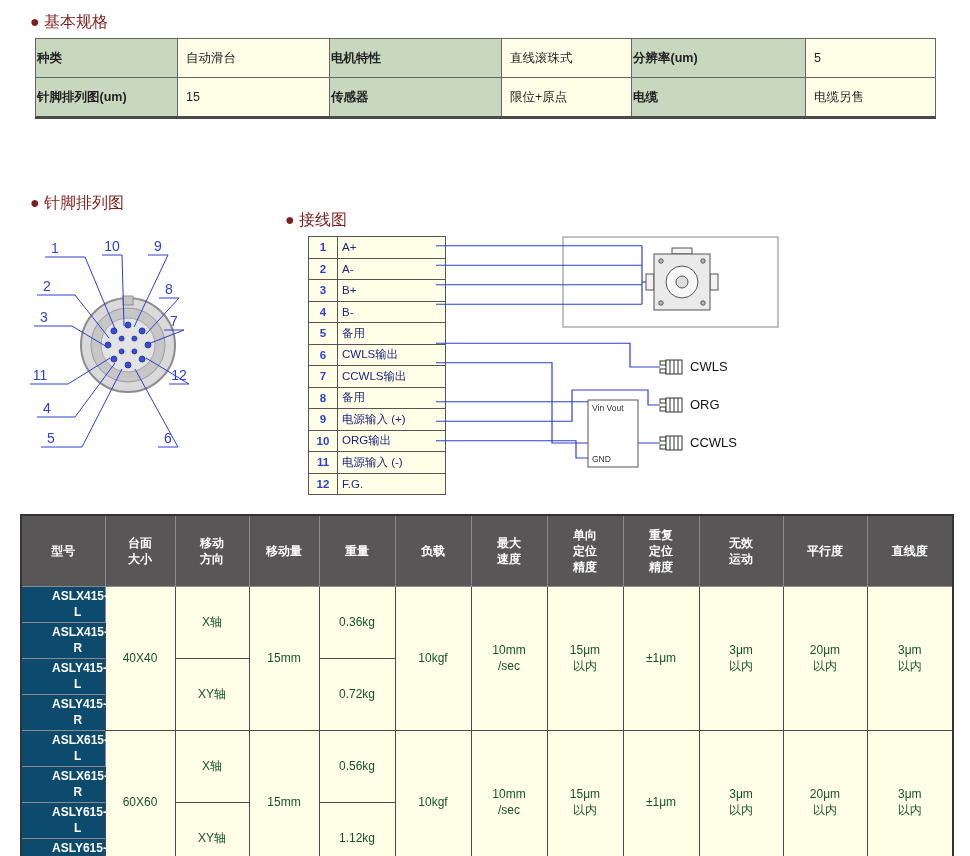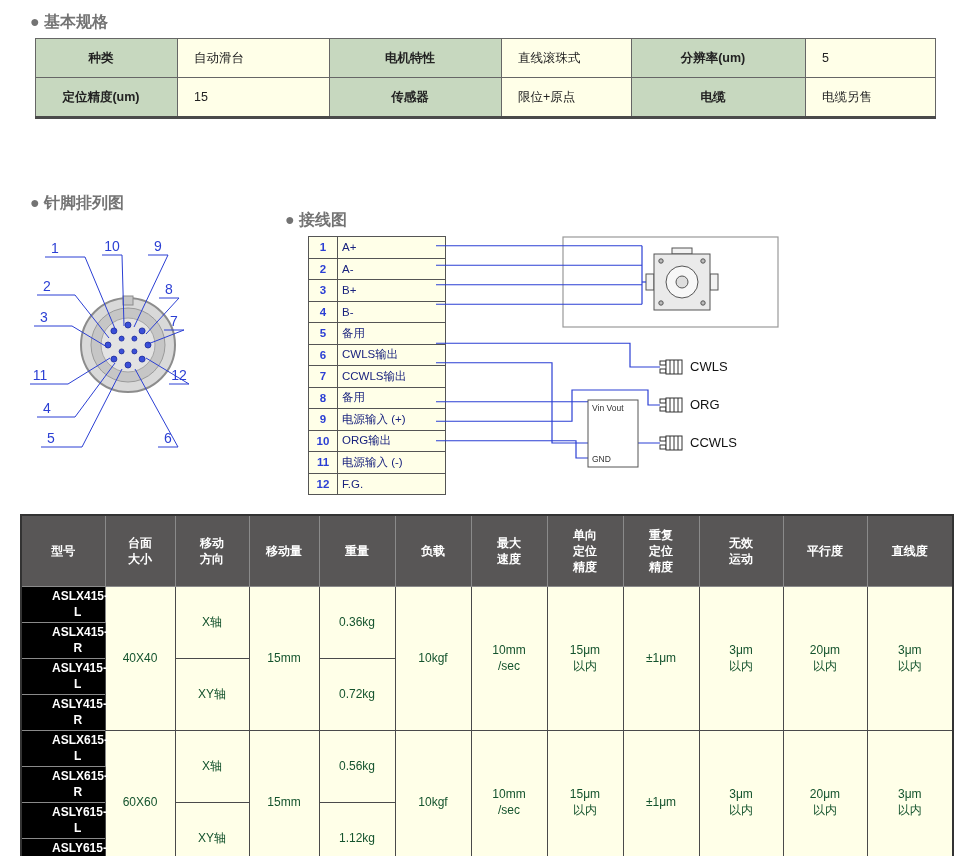--- a/index.html
+++ b/index.html
@@ -1,37 +1,37 @@
 <!DOCTYPE html>
 <html><head>
 <meta charset="utf-8">
 <style>
   html,body{margin:0;padding:0;background:#fff;}
   body{width:970px;height:856px;position:relative;overflow:hidden;
        font-family:"Liberation Sans","DejaVu Sans",sans-serif;color:#111;}
   .abs{position:absolute;}
-  .section-title{font-size:16px;font-weight:bold;color:#737373;white-space:nowrap;}
+  .section-title{font-size:16px;font-weight:normal;color:#7f1d1d;white-space:nowrap;}
   
   table{border-collapse:collapse;table-layout:fixed;}
   #spec-table{width:900px;border:1px solid #666;border-bottom:3px solid #4a4a4a;}
   #spec-table td{border:1px solid #666;height:36px;font-size:12.5px;overflow:hidden;}
-  #spec-table td.lbl{background:#c7d8bf;font-weight:bold;text-align:center;padding-right:12px;color:#222;}
-  #spec-table td.val{background:#ffffe8;text-align:left;padding-left:16px;color:#222;}
+  #spec-table td.lbl{background:#c7d8bf;font-weight:bold;text-align:left;padding-right:12px;color:#222;}
+  #spec-table td.val{background:#ffffe8;text-align:left;padding-left:8px;color:#222;}
   
   #wire-table{width:128px;}
   #wire-table td{border:1px solid #555;height:18.5px;font-size:11.5px;background:#ffffe8;overflow:hidden;}
   #wire-table td.num{width:26px;text-align:center;color:#2b3fd4;font-weight:bold;}
   #wire-table td.sig{width:102px;text-align:left;padding-left:4px;color:#1a237e;}
   
   #model-table{width:932px;border:2px solid #333;}
   #model-table th{background:#585656;color:#fff;font-size:12px;font-weight:bold;
                   border:1px solid #8a8a8a;white-space:pre-line;line-height:1.35;height:66px;padding:2px;}
   #model-table td{background:#ffffe8;border:1px solid #4a4a4a;text-align:center;
                   font-size:12px;color:#14532d;height:33px;white-space:pre-line;line-height:1.3;padding:1px;}
-  #model-table td.model{background:#000000;color:#fff;font-weight:bold;border:1px solid #8a8a8a;font-size:12px;padding-left:30px;}
+  #model-table td.model{background:#0c4a6e;color:#fff;font-weight:bold;border:1px solid #8a8a8a;font-size:12px;padding-left:30px;}
   svg text{font-family:"Liberation Sans","DejaVu Sans",sans-serif;}
 </style>
 </head>
 <body>
 
 <div class="abs section-title" style="left:30px;top:12px">● 基本规格</div>
 
 <table id="spec-table" class="abs" style="left:35px;top:38px">
   <colgroup>
     <col style="width:142px">
@@ -44,21 +44,21 @@
   <tbody>
       <tr>
     <td class="lbl">种类</td>
     <td class="val">自动滑台</td>
     <td class="lbl">电机特性</td>
     <td class="val">直线滚珠式</td>
     <td class="lbl">分辨率(um)</td>
     <td class="val">5</td>
   </tr>
   <tr>
-    <td class="lbl">定位精度(um)</td>
+    <td class="lbl">针脚排列图(um)</td>
     <td class="val">15</td>
     <td class="lbl">传感器</td>
     <td class="val">限位+原点</td>
     <td class="lbl">电缆</td>
     <td class="val">电缆另售</td>
   </tr>
 </tbody>
   </table>
 
 <div class="abs section-title" style="left:30px;top:193px">● 针脚排列图</div>

